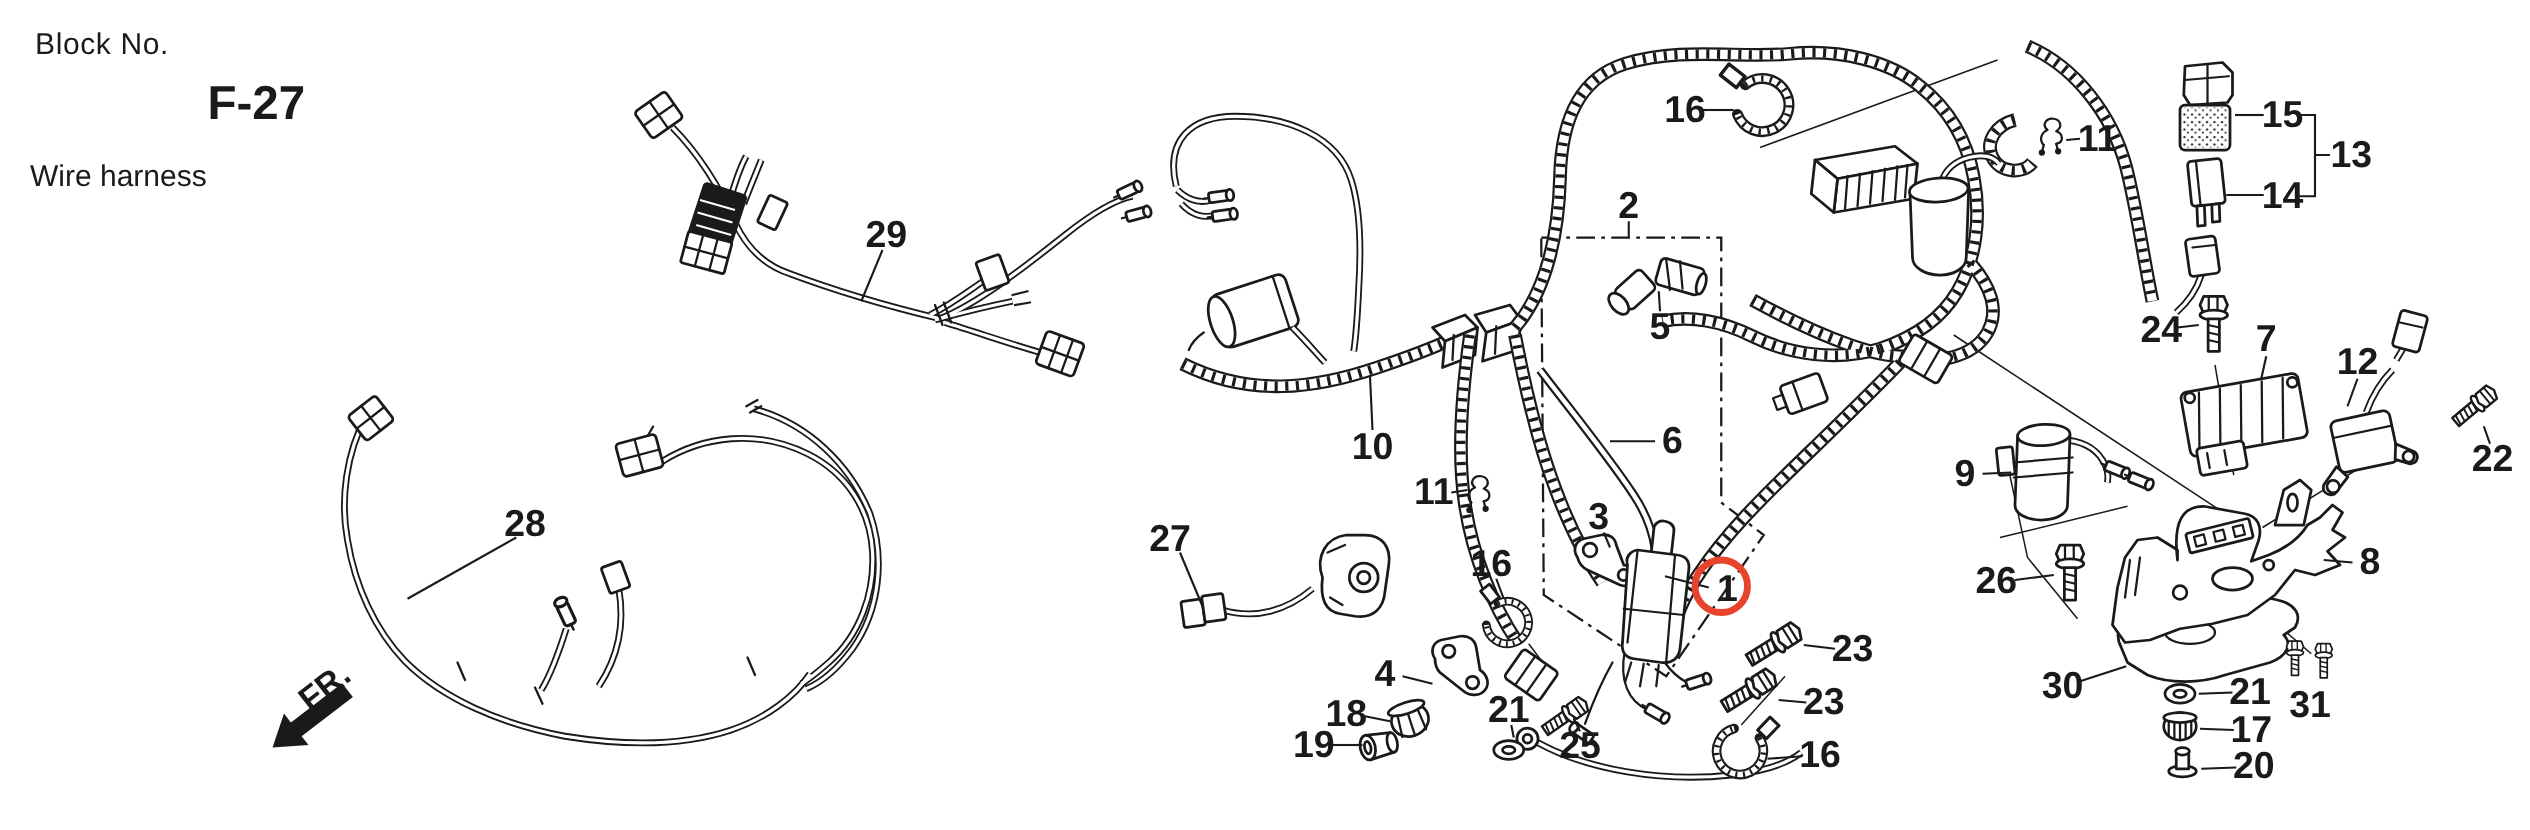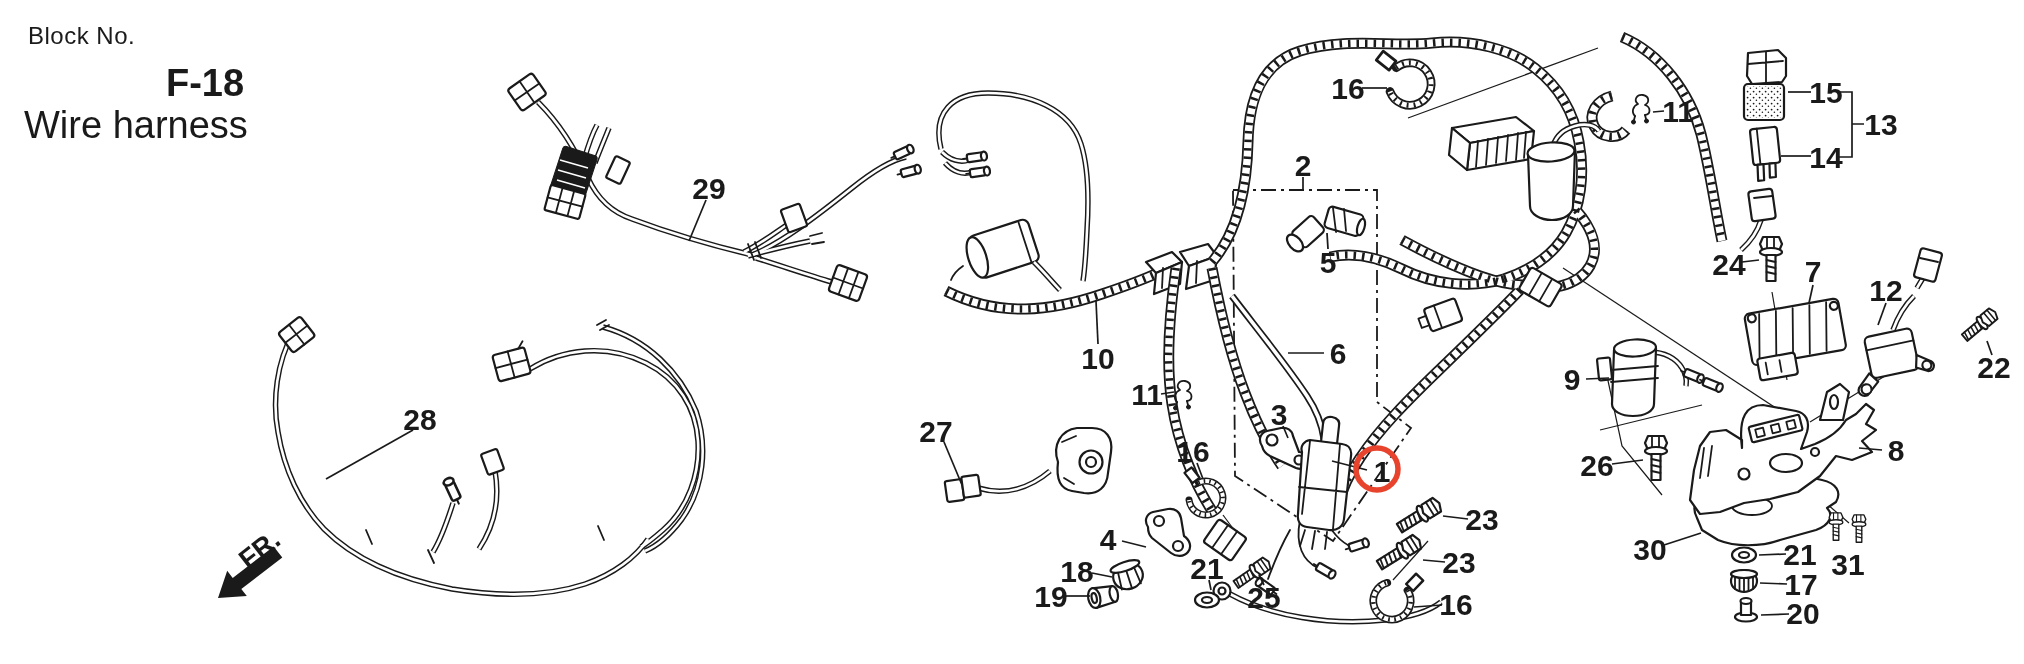--- a/index.html
+++ b/index.html
@@ -1,21 +1,21 @@
 <!DOCTYPE html>
 <html><head>
 <meta charset="utf-8">
 <style>
   html,body{margin:0;padding:0;background:#fff;}
   .stage{position:relative;width:2024px;height:664px;background:#ffffff;overflow:hidden;
          font-family:"Liberation Sans",sans-serif;color:#1a1a1a;}
   .stage svg{position:absolute;left:0;top:0;}
   .hdr-label{position:absolute;left:28px;top:22px;font-size:24px;letter-spacing:0.5px;}
   .hdr-code{position:absolute;left:166px;top:62px;font-size:38px;font-weight:bold;}
-  .hdr-sub{position:absolute;left:24px;top:104px;font-size:38px;}
+  .hdr-sub{position:absolute;left:24px;top:128px;font-size:24px;}
   
   .k1{fill:none;stroke:#1a1a1a;stroke-width:1.8;stroke-linecap:round;stroke-linejoin:round}
   .kf{fill:#ffffff;stroke:#1a1a1a;stroke-width:2.2;stroke-linecap:round;stroke-linejoin:round}
   .kd{fill:#1a1a1a;stroke:#1a1a1a;stroke-width:1}
   .cabo{fill:none;stroke:#1a1a1a;stroke-width:5.5}
   .cabi{fill:none;stroke:#ffffff;stroke-width:2.6}
   .wrapo{fill:none;stroke:#1a1a1a;stroke-width:11}
   .wrapi{fill:none;stroke:#ffffff;stroke-width:7.5}
   .wrapt{fill:none;stroke:#1a1a1a;stroke-width:7.5;stroke-dasharray:2.5 6}
   .plugo{fill:none;stroke:#1a1a1a;stroke-width:7}
@@ -596,15 +596,15 @@
         </g>
         <g>
           <text x="1848" y="564" class="callout">31</text>
         </g>
       </g>
 
     <circle id="highlight-circle" fill="none" cx="1377" cy="469" r="21" stroke="#e8432c" stroke-width="5.5"></circle>
   </svg>
 
   <div class="hdr-label">Block No.</div>
-  <div class="hdr-code">F-18</div>
+  <div class="hdr-code">F-27</div>
   <div class="hdr-sub">Wire harness</div>
 </div>
 
 </body></html>

